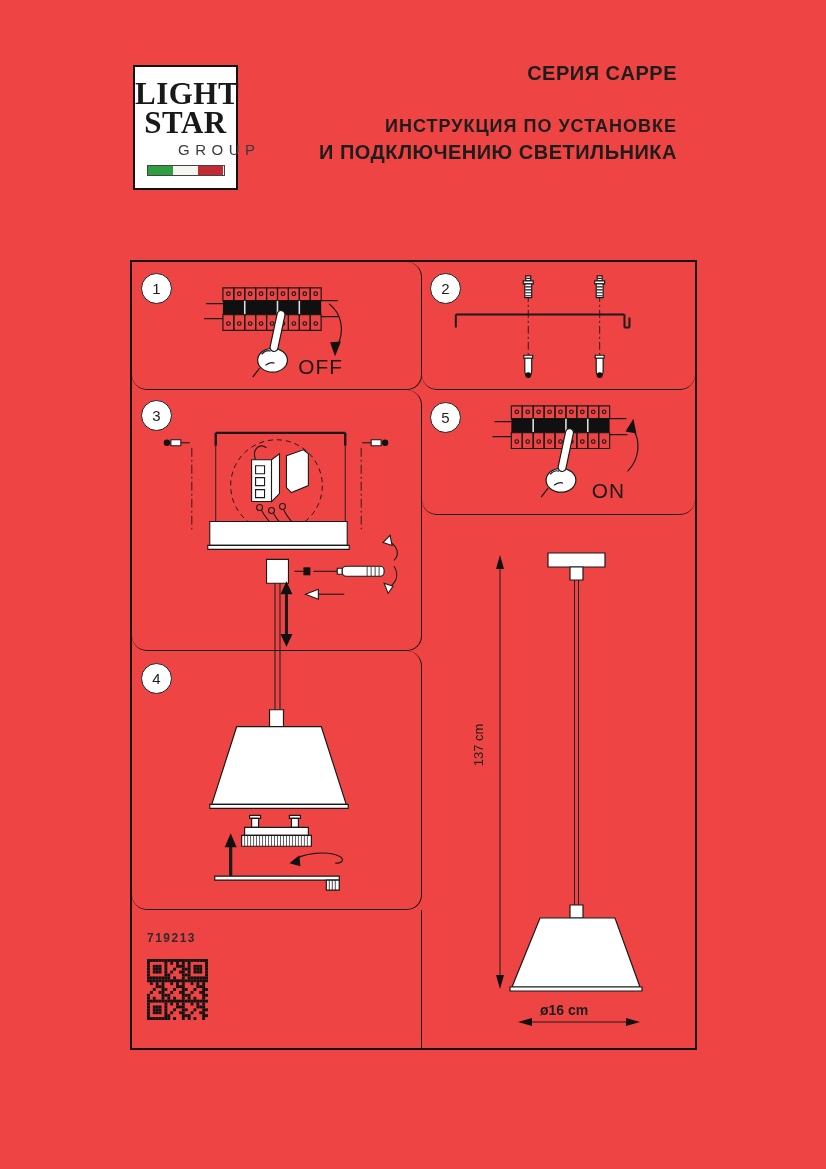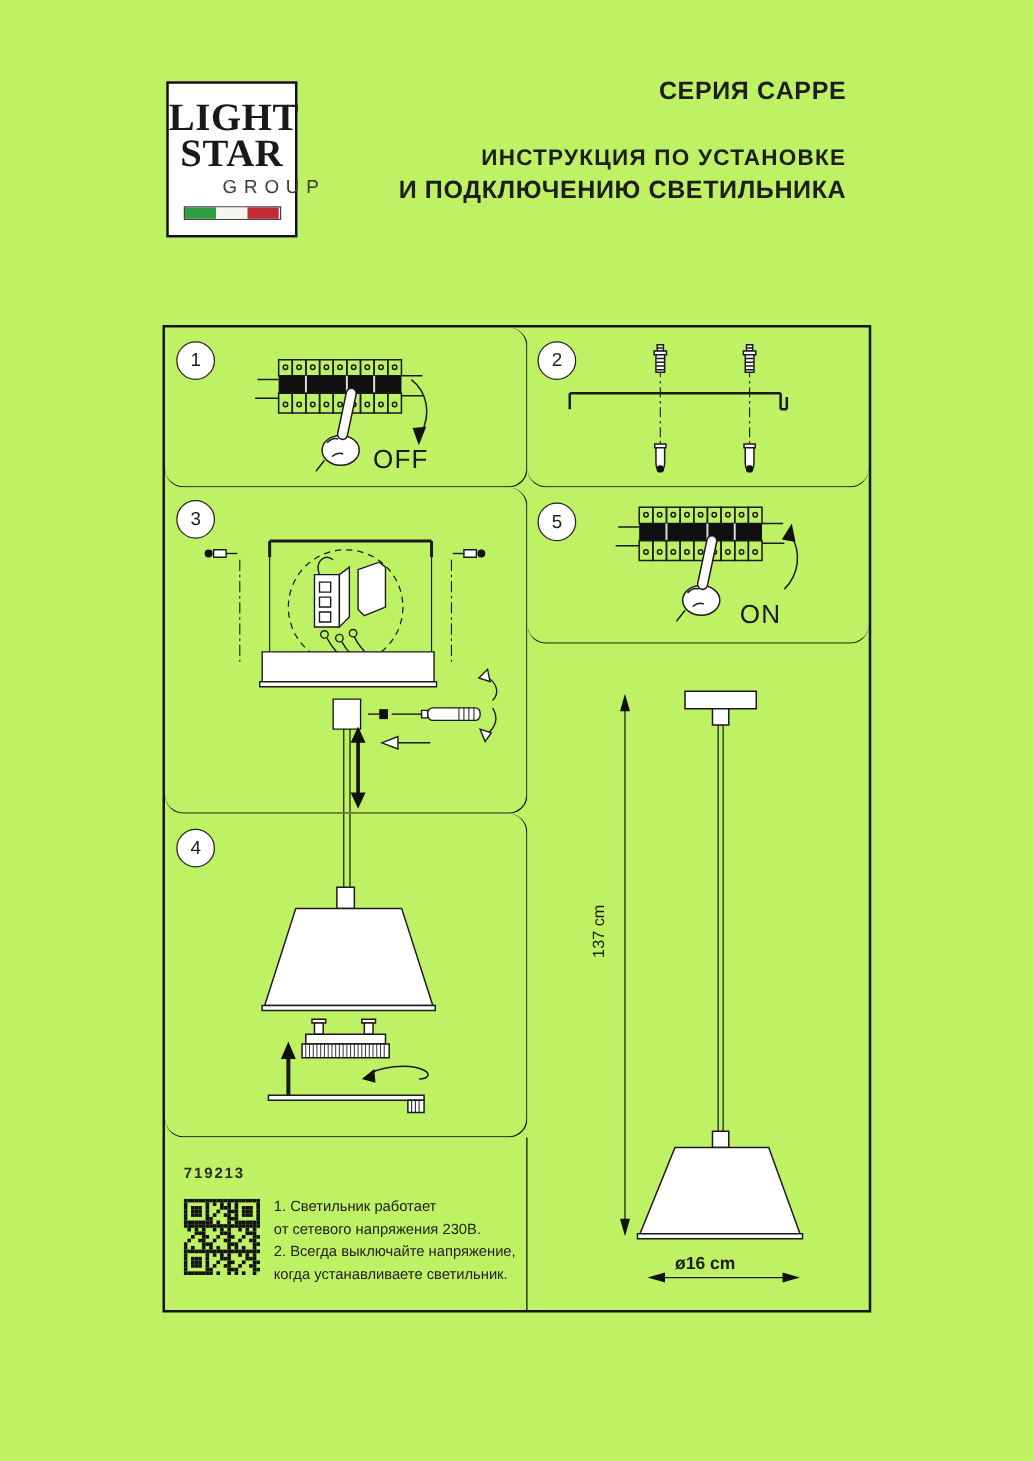--- a/index.html
+++ b/index.html
@@ -1,16 +1,16 @@
 <!DOCTYPE html>
 <html><head>
 <meta charset="utf-8">
 <style>
   html,body{margin:0;padding:0;background:#fff;}
-  .page{position:relative;width:826px;height:1169px;background:#bef264;
+  .page{position:relative;width:826px;height:1169px;background:#ef4444;
         font-family:"Liberation Sans",sans-serif;color:#1d1d1b;overflow:hidden;}
 
   
   .logo{position:absolute;left:133px;top:65px;width:105px;height:125px;
         border:2px solid #111;box-sizing:border-box;text-align:center;background:#fff;}
   .logo-word{font-family:"Liberation Serif",serif;font-weight:bold;font-size:31px;
              line-height:.93;letter-spacing:.5px;color:#191919;}
   .logo-word.first{margin-top:13px;}
   .logo-group{font-size:15px;letter-spacing:5.5px;color:#3a3a3a;margin-top:3px;text-indent:5px;padding-left:38px;}
   .logo-flag{width:76px;height:9px;border:1px solid #444;margin:7px auto 0;display:flex;}
@@ -598,26 +598,20 @@
         <rect x="20" y="4" width="1" height="1" fill="#111"></rect>
         <rect x="20" y="5" width="1" height="1" fill="#111"></rect>
         <rect x="20" y="6" width="1" height="1" fill="#111"></rect>
         <rect x="20" y="7" width="1" height="1" fill="#111"></rect>
         <rect x="20" y="10" width="1" height="1" fill="#111"></rect>
         <rect x="20" y="12" width="1" height="1" fill="#111"></rect>
         <rect x="20" y="14" width="1" height="1" fill="#111"></rect>
         <rect x="20" y="17" width="1" height="1" fill="#111"></rect>
         <rect x="20" y="19" width="1" height="1" fill="#111"></rect>
       </svg>
-    <div class="qr-notes">
-      <div>1. Светильник работает</div>
-      <div>от сетевого напряжения 230В.</div>
-      <div>2. Всегда выключайте напряжение,</div>
-      <div>когда устанавливаете светильник.</div>
-    </div>
 
     <div class="panel" id="plamp">
       <svg viewBox="0 0 273 525">
         <g stroke="#1a1a1a" stroke-width="1.2" fill="none">
 
           <rect x="126" y="30" width="57" height="14" fill="#fff"></rect>
           <rect x="148" y="44" width="13" height="13" fill="#fff"></rect>
 
           <path d="M152.5,57 V382 M156.5,57 V382" stroke-width="1"></path>
           <rect x="148" y="382" width="13" height="13" fill="#fff"></rect>

